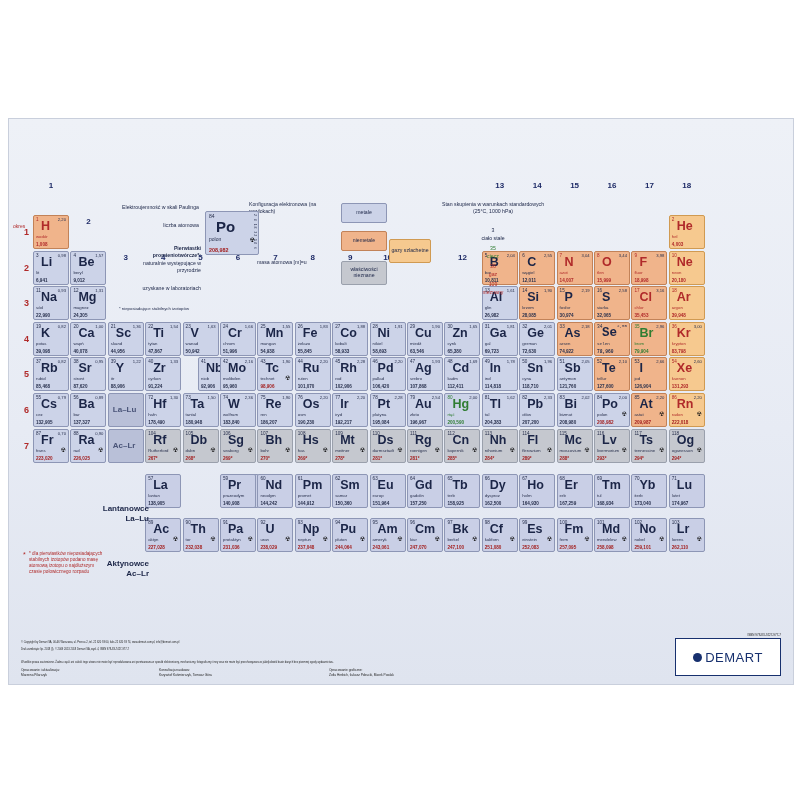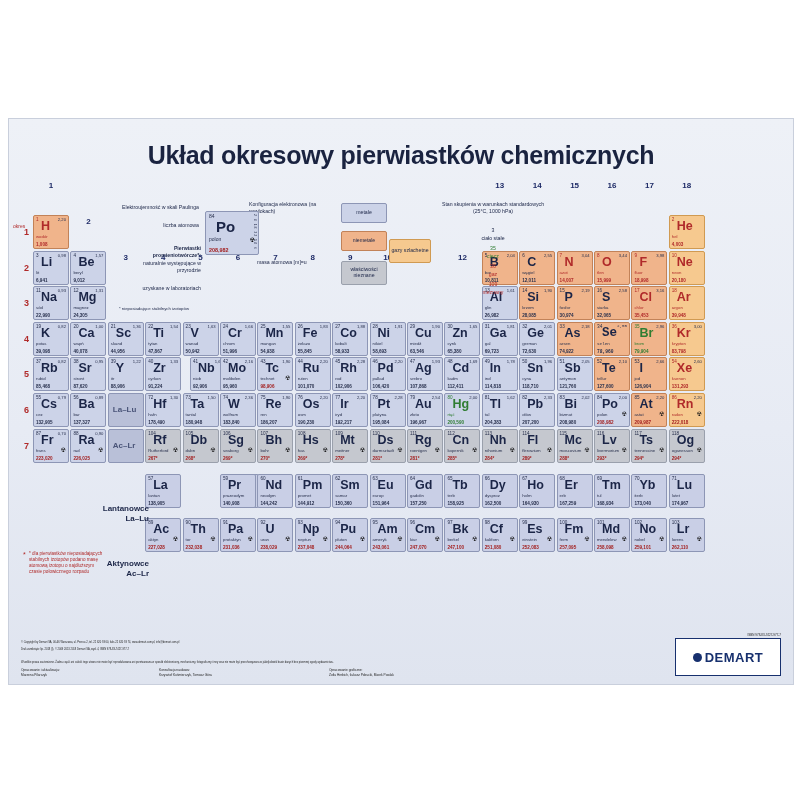--- a/index.html
+++ b/index.html
@@ -44,31 +44,30 @@
   .lg{position:absolute;border:1px solid #8d96b5;border-radius:2px;font-size:5.2px;color:#1b2547;text-align:center;display:flex;align-items:center;justify-content:center;padding:1px;box-sizing:border-box;line-height:1.15;}
   .ann{position:absolute;font-size:5.2px;color:#1b2547;line-height:1.25;}
   .annb{font-weight:bold;}
   .ser-lab{position:absolute;font-size:8px;font-weight:bold;color:#1b2547;text-align:right;line-height:1.25;}
   .footnote{position:absolute;font-size:4.6px;color:#b02a2a;line-height:1.3;}
   .star{position:absolute;color:#b02a2a;font-size:7px;}
   
   .credits{position:absolute;font-size:2.6px;color:#222;line-height:1.35;}
   .credits2{position:absolute;font-size:3.2px;color:#222;line-height:1.5;}
   #logo{position:absolute;right:12px;bottom:8px;width:104px;height:36px;background:#ffffff;border:1px solid #17306e;display:flex;align-items:center;justify-content:center;}
-  #logo .dm{font-size:13px;font-weight:bold;color:#17306e;letter-spacing:0.5px;}
+  #logo .dm{font-size:13px;font-weight:normal;color:#17306e;letter-spacing:0.5px;}
   #logo .dot{width:9px;height:9px;border-radius:50%;background:#17306e;display:inline-block;margin-right:3px;}
   #isbn{position:absolute;right:12px;bottom:47px;font-size:3px;color:#222;}
   .po-box{position:absolute;border:1px solid #8d96b5;border-radius:2px;background:#ccd3e8;}
 </style>
 </head>
 <body>
 
 <div id="poster">
 
-  <div id="title">Układ okresowy pierwiastków chemicznych</div>
 
   <div id="grid">
       <div class="cell nonmetal gas" style="left: 24px; top: 96px;">
         <div class="z">1</div>
         <div style="position: absolute; right: 2px; top: 1px; font-size: 4.2px; color: rgb(40, 48, 77);">2,20</div>
         <div class="sym">H</div>
         <div class="nm">wodór</div>
         <div class="ms">1,008</div>
       </div>
       <div class="cell noble gas" style="left: 659.8px; top: 96px;">
@@ -337,21 +336,21 @@
         <div class="nm">itr</div>
         <div class="ms">88,906</div>
       </div>
       <div class="cell metal" style="left: 136.2px; top: 238.4px;">
         <div class="z">40</div>
         <div style="position: absolute; right: 2px; top: 1px; font-size: 4.2px; color: rgb(40, 48, 77);">1,33</div>
         <div class="sym">Zr</div>
         <div class="nm">cyrkon</div>
         <div class="ms">91,224</div>
       </div>
-      <div class="cell metal" style="left: 181px; top: 238.4px;">
+      <div class="cell metal" style="left: 189px; top: 238.4px;">
         <div class="z">41</div>
         <div style="position: absolute; right: 2px; top: 1px; font-size: 4.2px; color: rgb(40, 48, 77);">1,60</div>
         <div class="sym">Nb</div>
         <div class="nm">niob</div>
         <div class="ms">92,906</div>
       </div>
       <div class="cell metal" style="left: 211px; top: 238.4px;">
         <div class="z">42</div>
         <div style="position: absolute; right: 2px; top: 1px; font-size: 4.2px; color: rgb(40, 48, 77);">2,16</div>
         <div class="sym">Mo</div>

